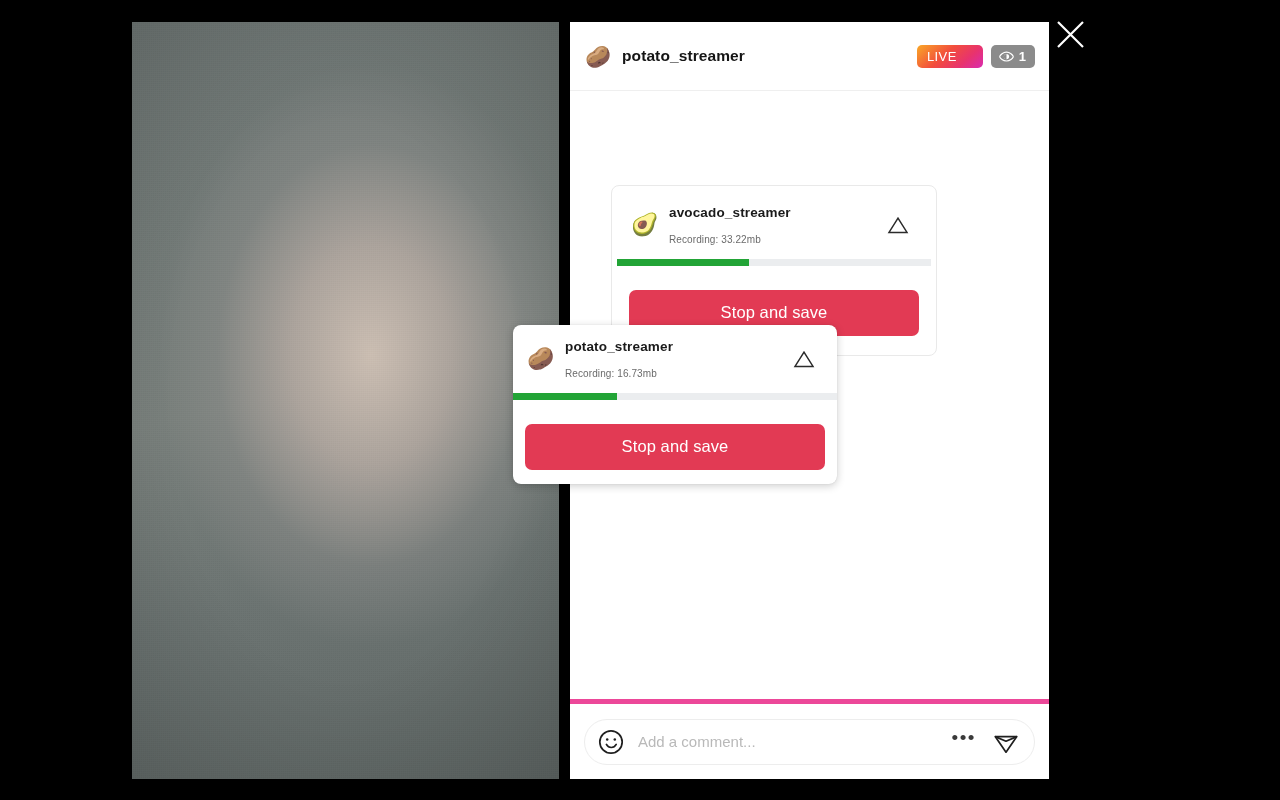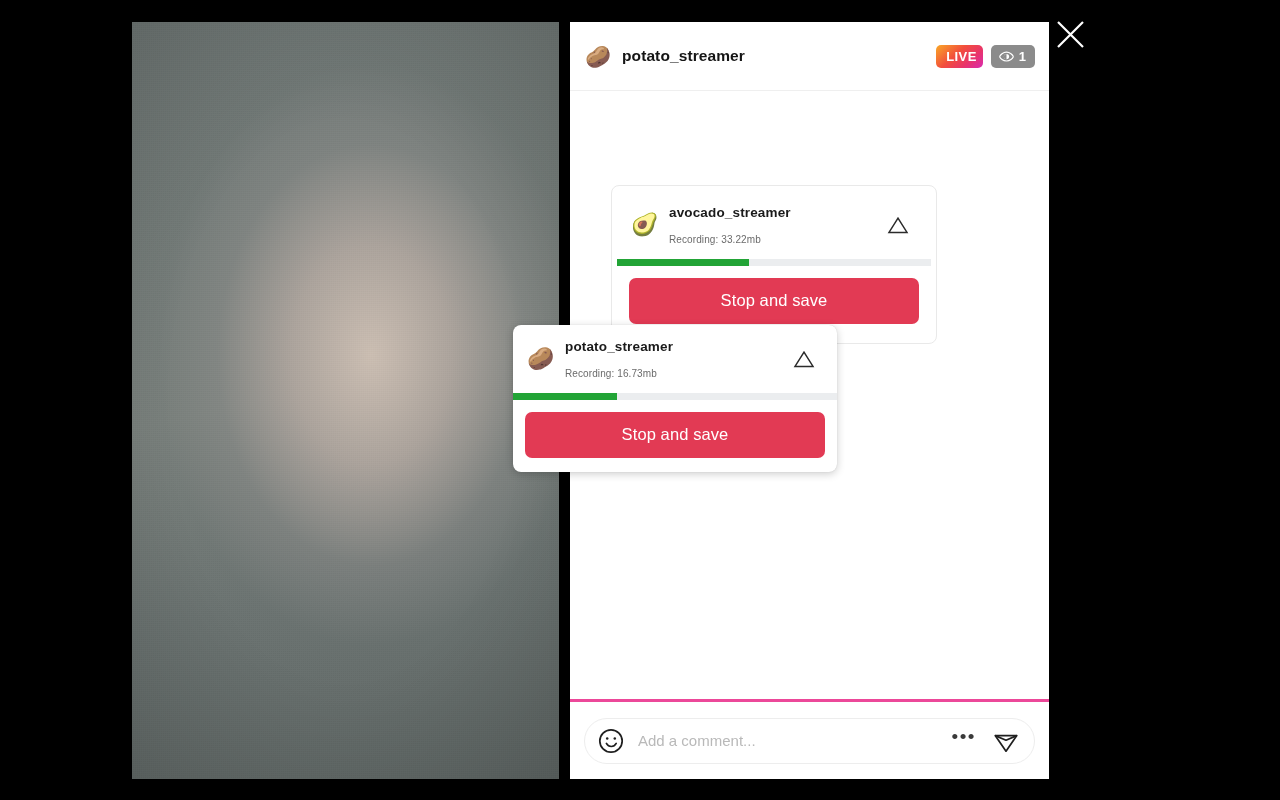--- a/index.html
+++ b/index.html
@@ -86,23 +86,23 @@
     letter-spacing: 0.1px;
   }
   #header-right {
     margin-left: auto;
     display: flex;
     align-items: center;
     gap: 8px;
   }
   #live-badge {
     font-size: 13px;
-    font-weight: 700;
+    font-weight: 400;
     color: #ffffff;
-    padding: 5px 6px 5px 10px;
+    padding: 5px 26px 5px 10px;
     border-radius: 5px;
     background: linear-gradient(138deg, #f9a826 0%, #f24e3c 42%, #e8336d 72%, #d92bb0 100%);
     letter-spacing: 0.4px;
     line-height: 1;
   }
   #viewer-badge {
     display: flex;
     align-items: center;
     gap: 5px;
     background: #8b8b8b;
@@ -177,21 +177,21 @@
     height: 7px;
     background: #ebedef;
     width: 100%;
     position: relative;
   }
   .progress-fill {
     height: 100%;
     background: #22a436;
   }
 
-  .rec-footer { padding: 12px 12px 14px 12px; }
+  .rec-footer { padding: 24px 12px 14px 12px; }
   .stop-btn {
     display: block;
     width: 100%;
     border: none;
     border-radius: 7px;
     background: #e23a54;
     color: #ffffff;
     font-family: "Liberation Sans", sans-serif;
     font-size: 16.5px;
     padding: 13px 0 14px 0;
@@ -215,21 +215,21 @@
     background: #ffffff;
     border-radius: 8px;
     overflow: hidden;
     box-shadow: 0 2px 9px rgba(0,0,0,0.20), 0 0 1px rgba(0,0,0,0.18);
     z-index: 6;
   }
 
   
   #comment-bar {
     min-height: 80px;
-    border-top: 3px solid #ec4899;
+    border-top: 5px solid #ec4899;
     display: flex;
     align-items: center;
     padding: 0 14px;
   }
   #comment-pill {
     flex: 1 1 auto;
     height: 46px;
     border: 1px solid #ededed;
     border-radius: 23px;
     display: flex;

